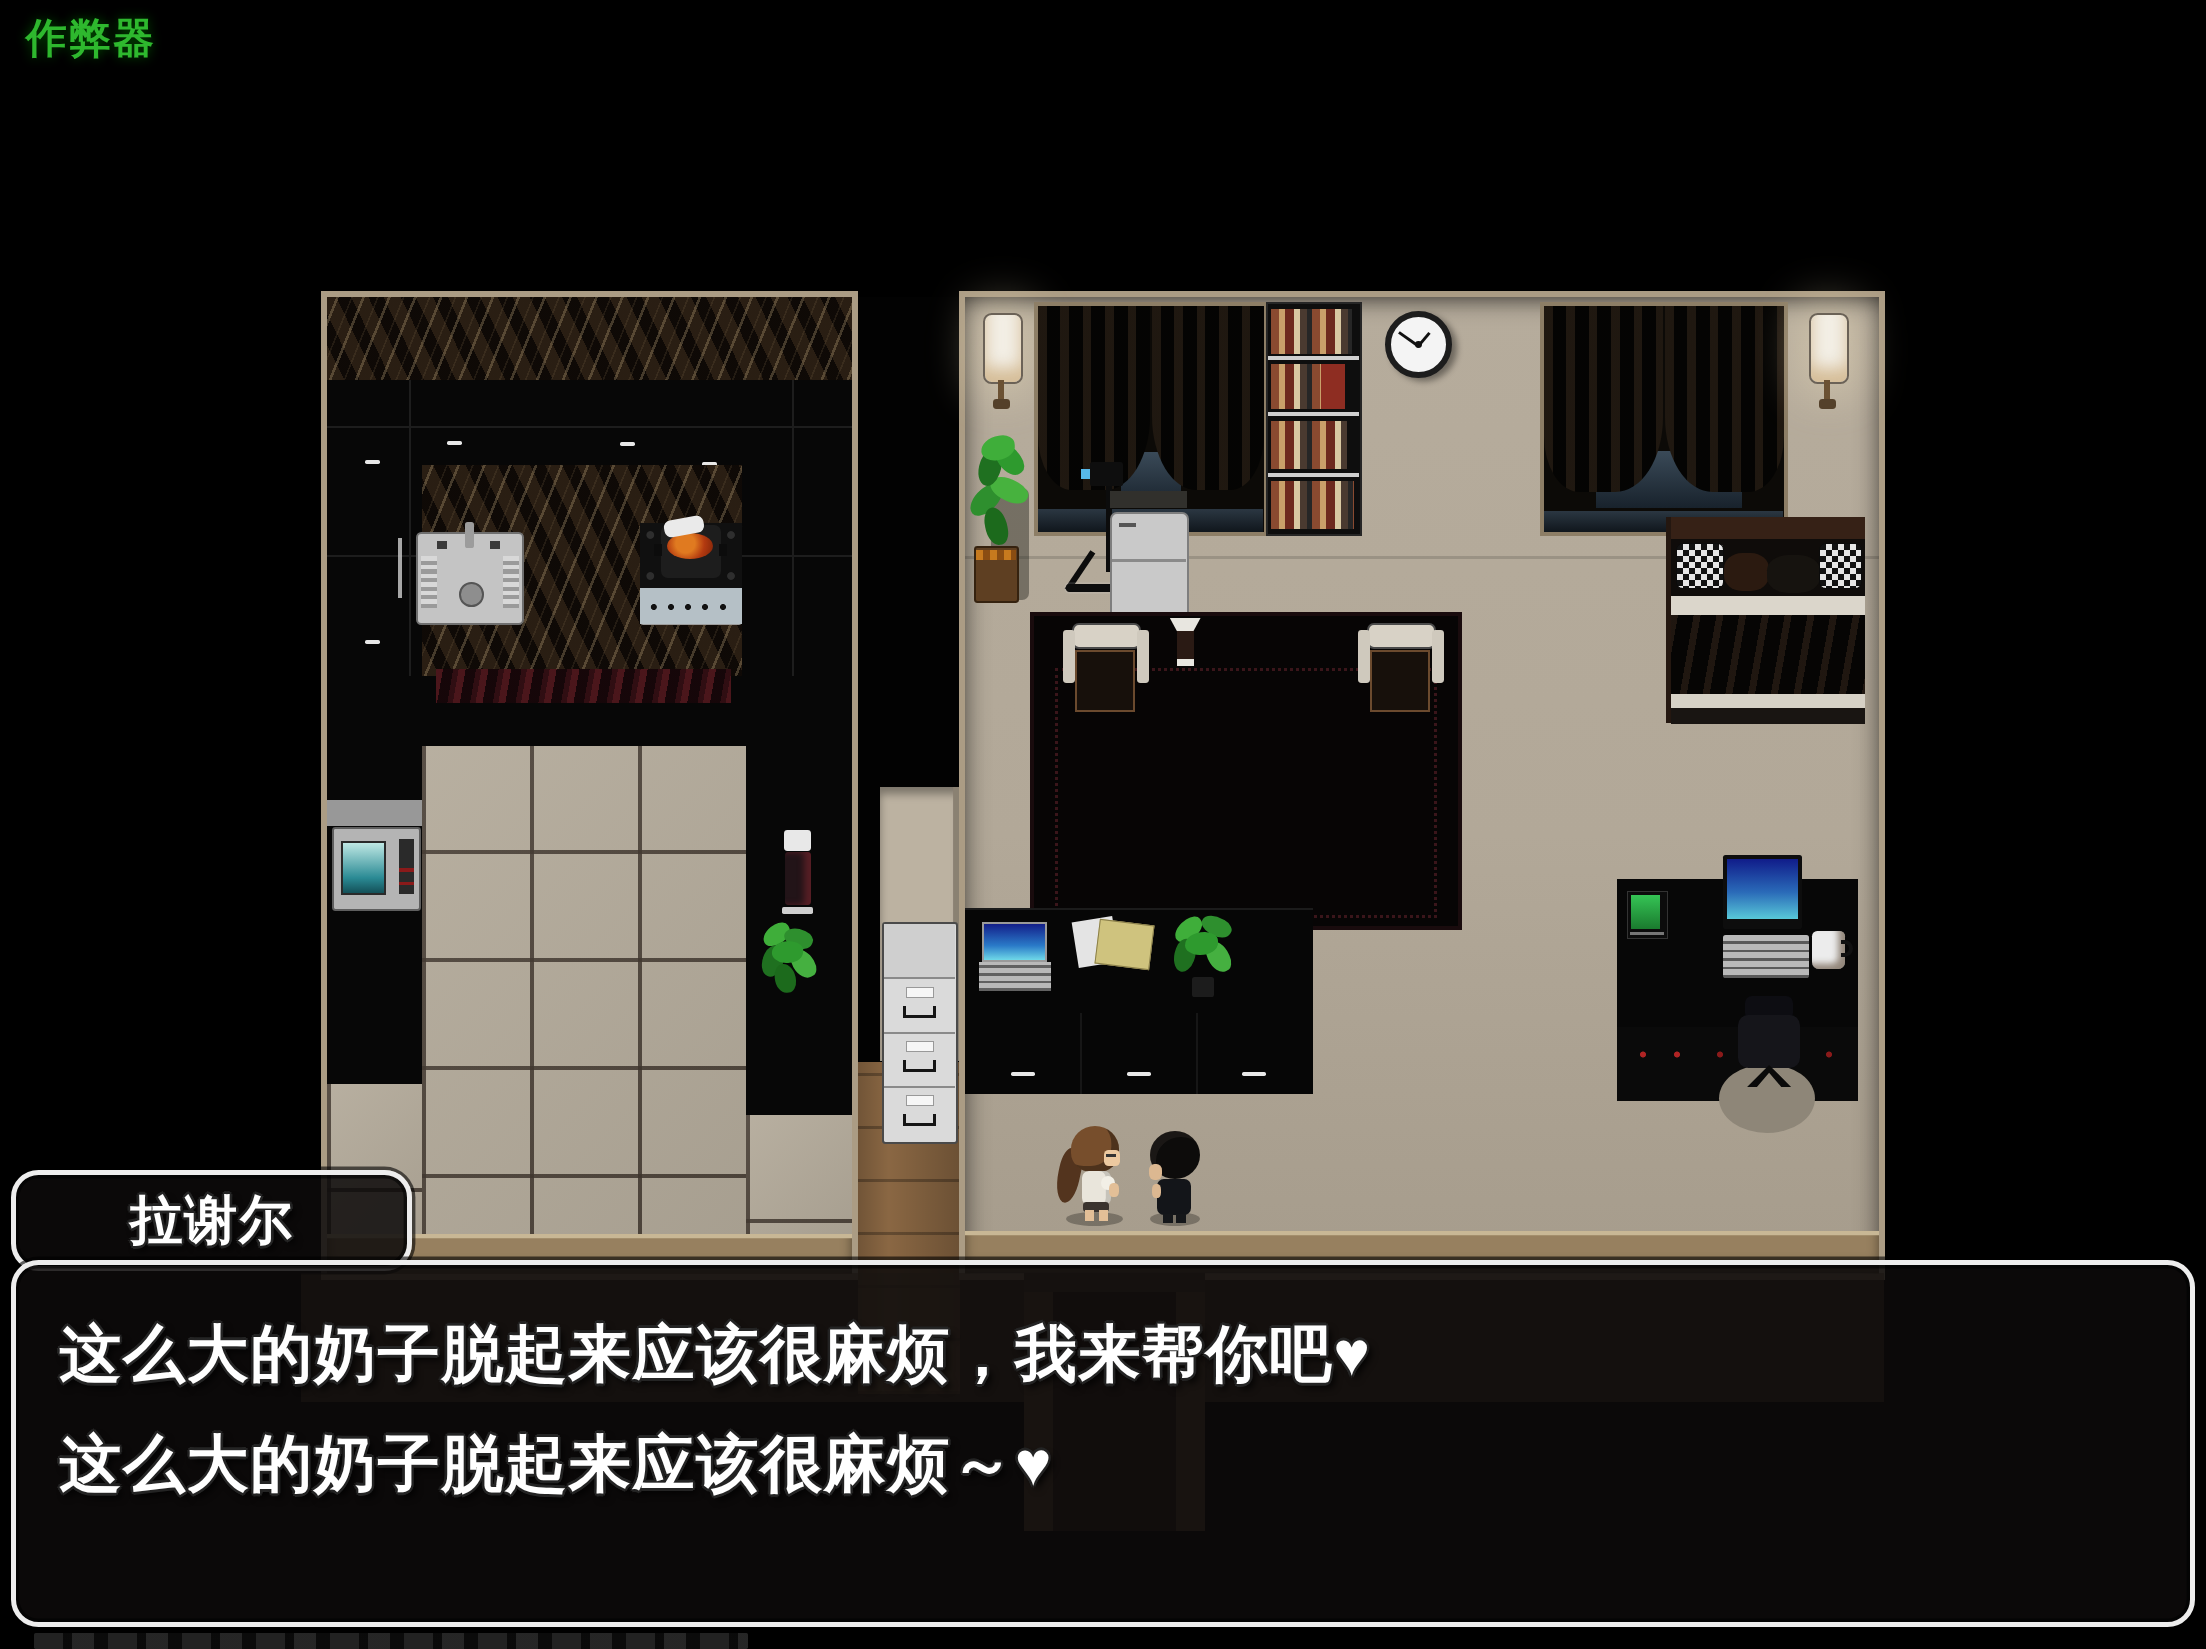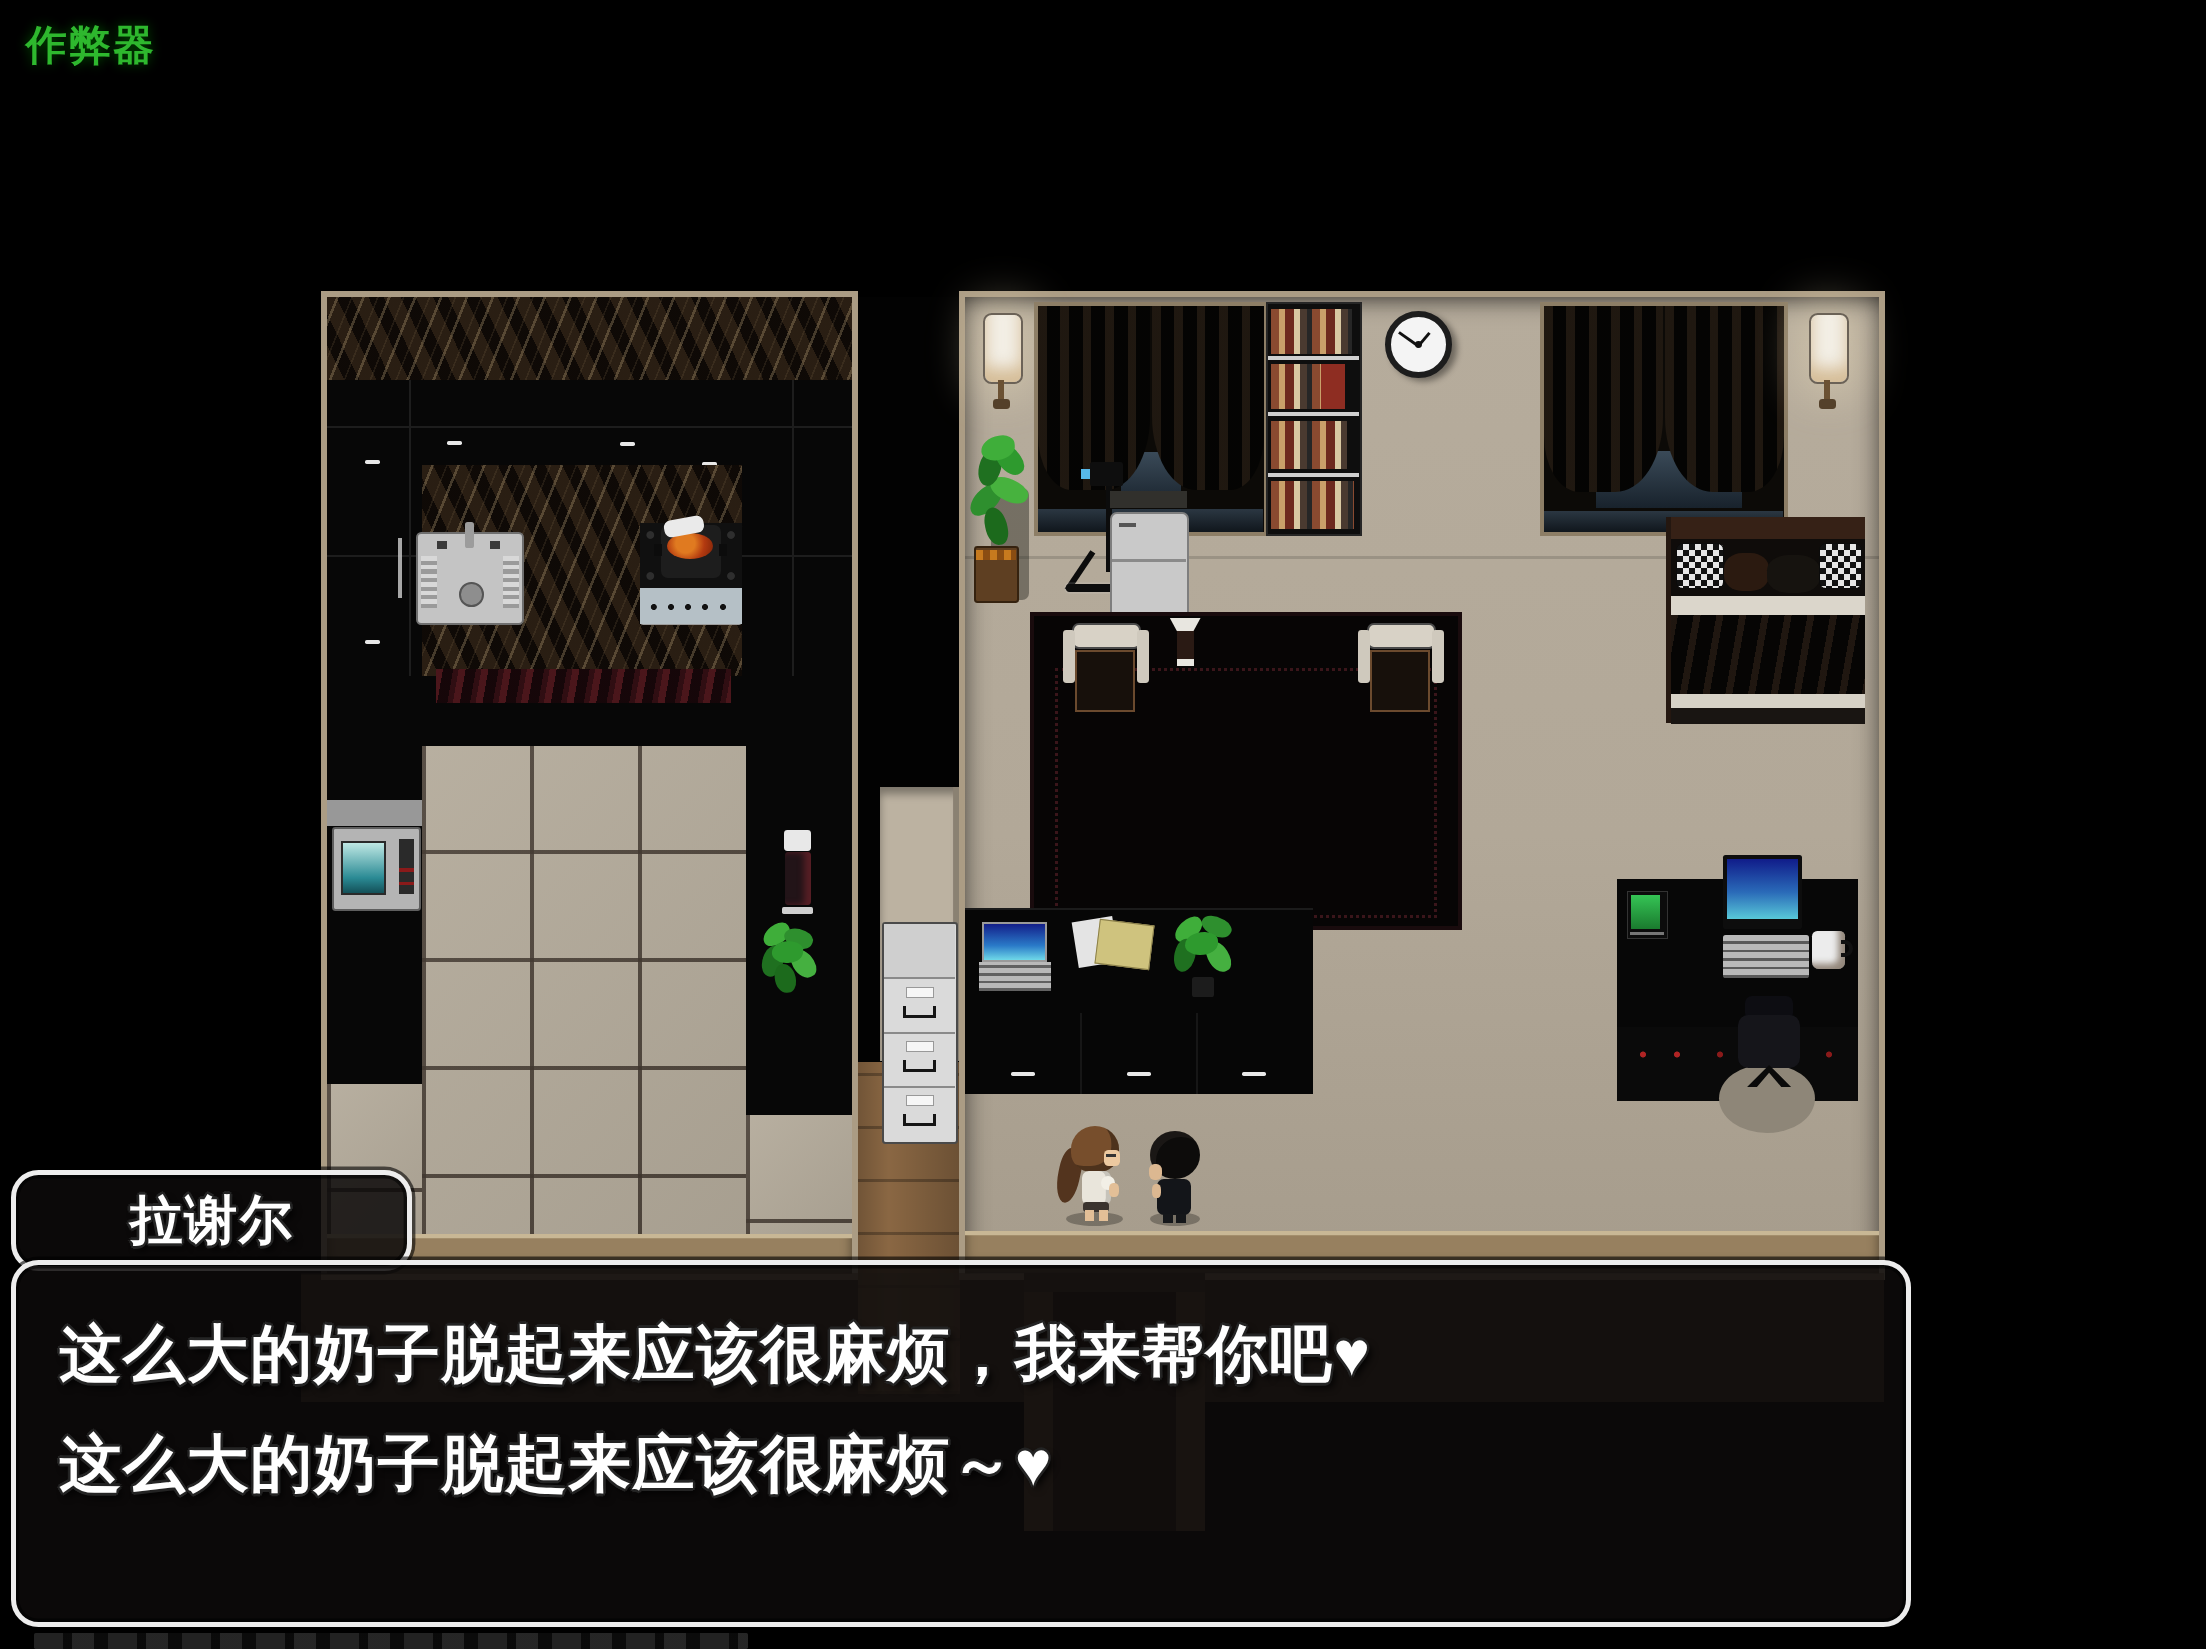--- a/index.html
+++ b/index.html
@@ -317,29 +317,29 @@
     <div class="a wallband" style="left:0;top:934px;width:914px;height:42px"></div>
   </div>
 
   <div class="a" style="left:301px;top:1273px;width:1583px;height:129px;background:#6b553d;opacity:.6"></div>
   <div class="a" style="left:1024px;top:1273px;width:181px;height:258px;background:#2e2218">
     <div class="a" style="left:0;top:0;width:29px;height:258px;background:#5f4a36"></div>
     <div class="a" style="right:0;top:0;width:29px;height:258px;background:#5f4a36"></div>
     <div class="a" style="left:0;top:0;width:181px;height:19px;background:#4a3a2a"></div>
   </div>
 
-  <div class="a" style="left:13.8px;top:15px;font-size:41px;font-weight:bold;color:#2eb82e;letter-spacing:2.6px;
+  <div class="a" style="left:13.8px;top:8px;font-size:41px;font-weight:bold;color:#2eb82e;letter-spacing:2.6px;
               padding:3.4px 12px;background:rgba(0,0,0,.4);border-radius:10.3px;
               text-shadow:0 0 12px rgba(0,90,0,.9),1.7px 1.7px 2.6px #000">作弊器</div>
 
   <div class="a msgbox" style="left:11.2px;top:1170px;width:391px;height:91px;display:flex;align-items:center;justify-content:center">
     <span class="otext" style="font-size:53px">拉谢尔</span>
   </div>
 
-  <div class="a msgbox" style="left:11.2px;top:1260px;width:1900px;height:367px;box-sizing:border-box;padding:34px 34px 0 43px">
+  <div class="a msgbox" style="left:11.2px;top:1260px;width:2184px;height:367px;box-sizing:border-box;padding:34px 34px 0 43px">
     <div class="otext" style="font-size:62px;line-height:110px">
       <span>这么大的奶子脱起来应该很麻烦，我来帮你吧♥</span>
     </div>
     <div class="otext" style="font-size:62px;line-height:110px">
       <span>这么大的奶子脱起来应该很麻烦～♥</span>
     </div>
   </div>
 
   <div class="a" style="left:34px;top:1633px;width:714px;height:16.3px;opacity:.85;border-radius:1.7px;
               background:repeating-linear-gradient(90deg,#282828 0 29px,#0c0c0c 29px 38px,#2c2c2c 38px 60px,#0d0d0d 60px 74px)"></div>

